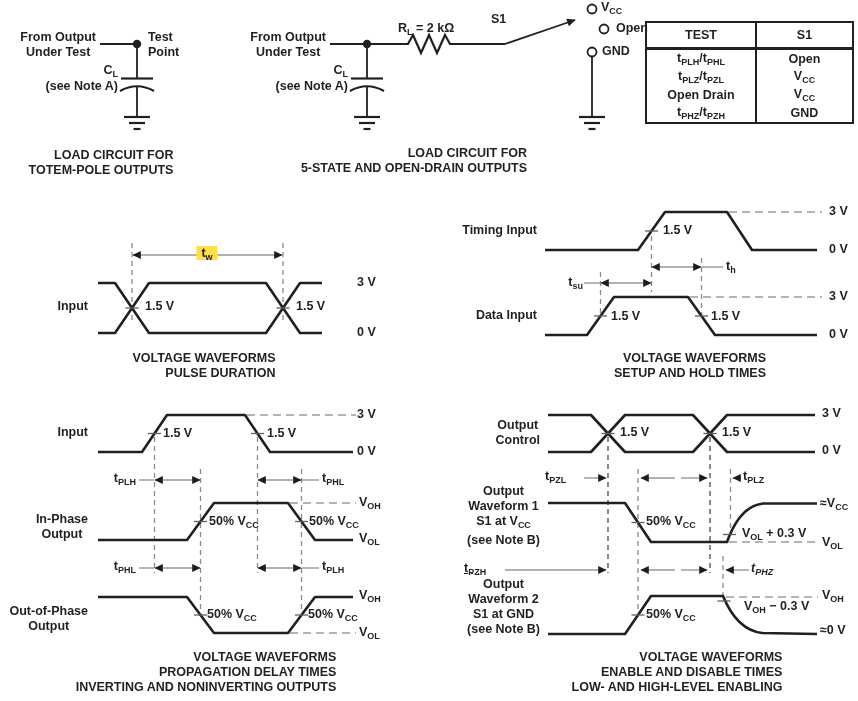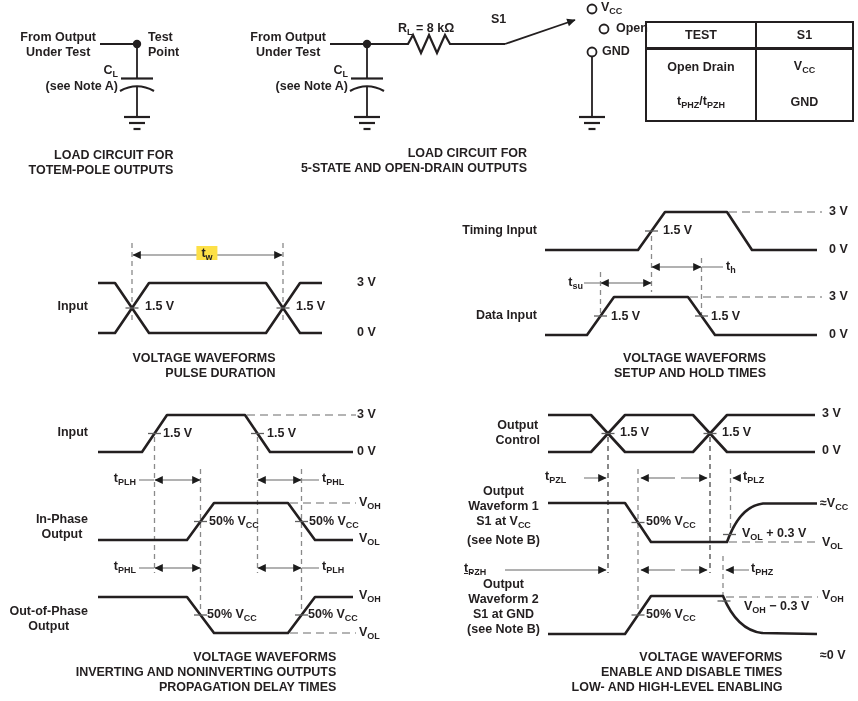--- a/index.html
+++ b/index.html
@@ -184,20 +184,28 @@
         <col class="c2">
       </colgroup>
     <thead>
       <tr>
         <th>TEST</th>
         <th>S1</th>
       </tr>
     </thead>
     <tbody>
       <tr>
+        <td><span>t</span><sub>PLH</sub><span>/t</span><sub>PHL</sub></td>
+        <td><span>Open</span></td>
+      </tr>
+      <tr>
+        <td><span>t</span><sub>PLZ</sub><span>/t</span><sub>PZL</sub></td>
+        <td><span>V</span><sub>CC</sub></td>
+      </tr>
+      <tr>
         <td><span>Open Drain</span></td>
         <td><span>V</span><sub>CC</sub></td>
       </tr>
       <tr>
         <td><span>t</span><sub>PHZ</sub><span>/t</span><sub>PZH</sub></td>
         <td><span>GND</span></td>
       </tr>
     </tbody>
   </table>
 
@@ -215,21 +223,21 @@
     <div>LOAD CIRCUIT FOR</div>
     <div>TOTEM-POLE OUTPUTS</div>
   </div>
 
   <div class="lbl r lh14 multi" style="right:532px;top:30px;">
     <div>From Output</div>
     <div>Under Test</div>
   </div>
   <div class="lbl r" style="right:510px;top:64px;"><span>C</span><sub>L</sub></div>
   <div class="lbl r" style="right:510px;top:80px;">(see Note A)</div>
-  <div class="lbl" style="left:398px;top:22px;"><span>R</span><sub>L</sub><span> = 8 kΩ</span></div>
+  <div class="lbl" style="left:398px;top:22px;"><span>R</span><sub>L</sub><span> = 2 kΩ</span></div>
   <div class="lbl" style="left:491px;top:13px;">S1</div>
   <div class="lbl" style="left:601px;top:1px;"><span>V</span><sub>CC</sub></div>
   <div class="lbl" style="left:616px;top:22px;">Open</div>
   <div class="lbl" style="left:602px;top:45px;">GND</div>
   <div class="lbl cap" style="left:414px;top:146px;">
     <div>LOAD CIRCUIT FOR</div>
     <div>5-STATE AND OPEN-DRAIN OUTPUTS</div>
   </div>
 
   <div class="lbl r" style="right:770px;top:300px;">Input</div>
@@ -279,22 +287,22 @@
   <div class="lbl r multi" style="right:770px;top:604px;">
     <div>Out-of-Phase</div>
     <div>Output</div>
   </div>
   <div class="lbl" style="left:207px;top:608px;"><span>50% V</span><sub>CC</sub></div>
   <div class="lbl" style="left:308px;top:608px;"><span>50% V</span><sub>CC</sub></div>
   <div class="lbl" style="left:359px;top:589px;"><span>V</span><sub>OH</sub></div>
   <div class="lbl" style="left:359px;top:626px;"><span>V</span><sub>OL</sub></div>
   <div class="lbl cap" style="left:206px;top:650px;">
     <div>VOLTAGE WAVEFORMS</div>
+    <div>PROPAGATION DELAY TIMES</div>
     <div>INVERTING AND NONINVERTING OUTPUTS</div>
-    <div>PROPAGATION DELAY TIMES</div>
   </div>
 
   <div class="lbl r multi" style="right:318px;top:418px;">
     <div>Output</div>
     <div>Control</div>
   </div>
   <div class="lbl" style="left:620px;top:426px;">1.5 V</div>
   <div class="lbl" style="left:722px;top:426px;">1.5 V</div>
   <div class="lbl" style="left:822px;top:407px;">3 V</div>
   <div class="lbl" style="left:822px;top:444px;">0 V</div>
@@ -304,30 +312,30 @@
     <div>Output</div>
     <div>Waveform 1</div>
     <div><span>S1 at V</span><sub>CC</sub></div>
     <div>(see Note B)</div>
   </div>
   <div class="lbl" style="left:646px;top:515px;"><span>50% V</span><sub>CC</sub></div>
   <div class="lbl" style="left:742px;top:527px;"><span>V</span><sub>OL</sub><span> + 0.3 V</span></div>
   <div class="lbl" style="left:820px;top:497px;"><span>≈V</span><sub>CC</sub></div>
   <div class="lbl" style="left:822px;top:536px;"><span>V</span><sub>OL</sub></div>
   <div class="lbl" style="left:464px;top:562px;text-decoration:underline;"><span>t</span><sub>PZH</sub></div>
-  <div class="lbl" style="left:751px;top:562px;"><span>t</span><sub>PHZ</sub></div>
+  <div class="lbl" style="left:751px;top:562px;font-style:italic;"><span>t</span><sub>PHZ</sub></div>
   <div class="lbl r multi" style="right:318px;top:577px;">
     <div>Output</div>
     <div>Waveform 2</div>
     <div>S1 at GND</div>
     <div>(see Note B)</div>
   </div>
   <div class="lbl" style="left:646px;top:608px;"><span>50% V</span><sub>CC</sub></div>
   <div class="lbl" style="left:744px;top:600px;"><span>V</span><sub>OH</sub><span> − 0.3 V</span></div>
   <div class="lbl" style="left:822px;top:589px;"><span>V</span><sub>OH</sub></div>
-  <div class="lbl" style="left:820px;top:624px;margin-top:25px;">≈0 V</div>
+  <div class="lbl" style="left:820px;top:624px;">≈0 V</div>
   <div class="lbl cap" style="left:677px;top:650px;">
     <div>VOLTAGE WAVEFORMS</div>
     <div>ENABLE AND DISABLE TIMES</div>
     <div>LOW- AND HIGH-LEVEL ENABLING</div>
   </div>
 
 </div>
 
 </body></html>

